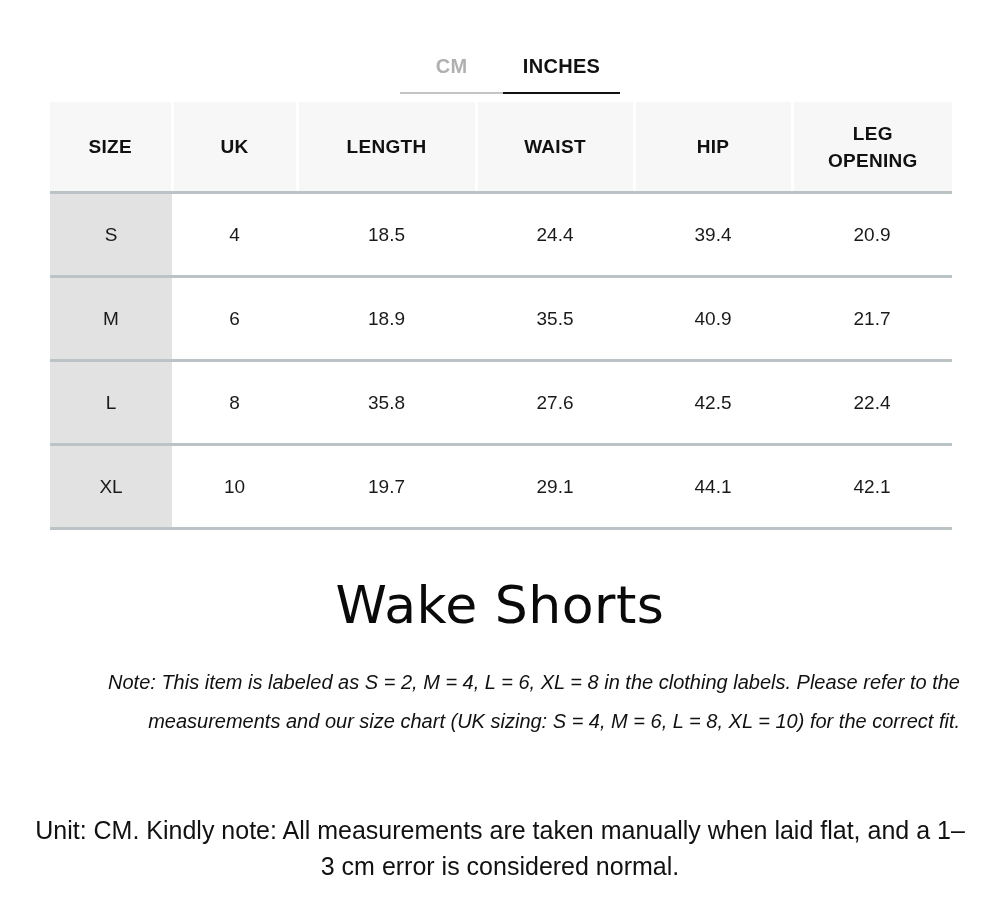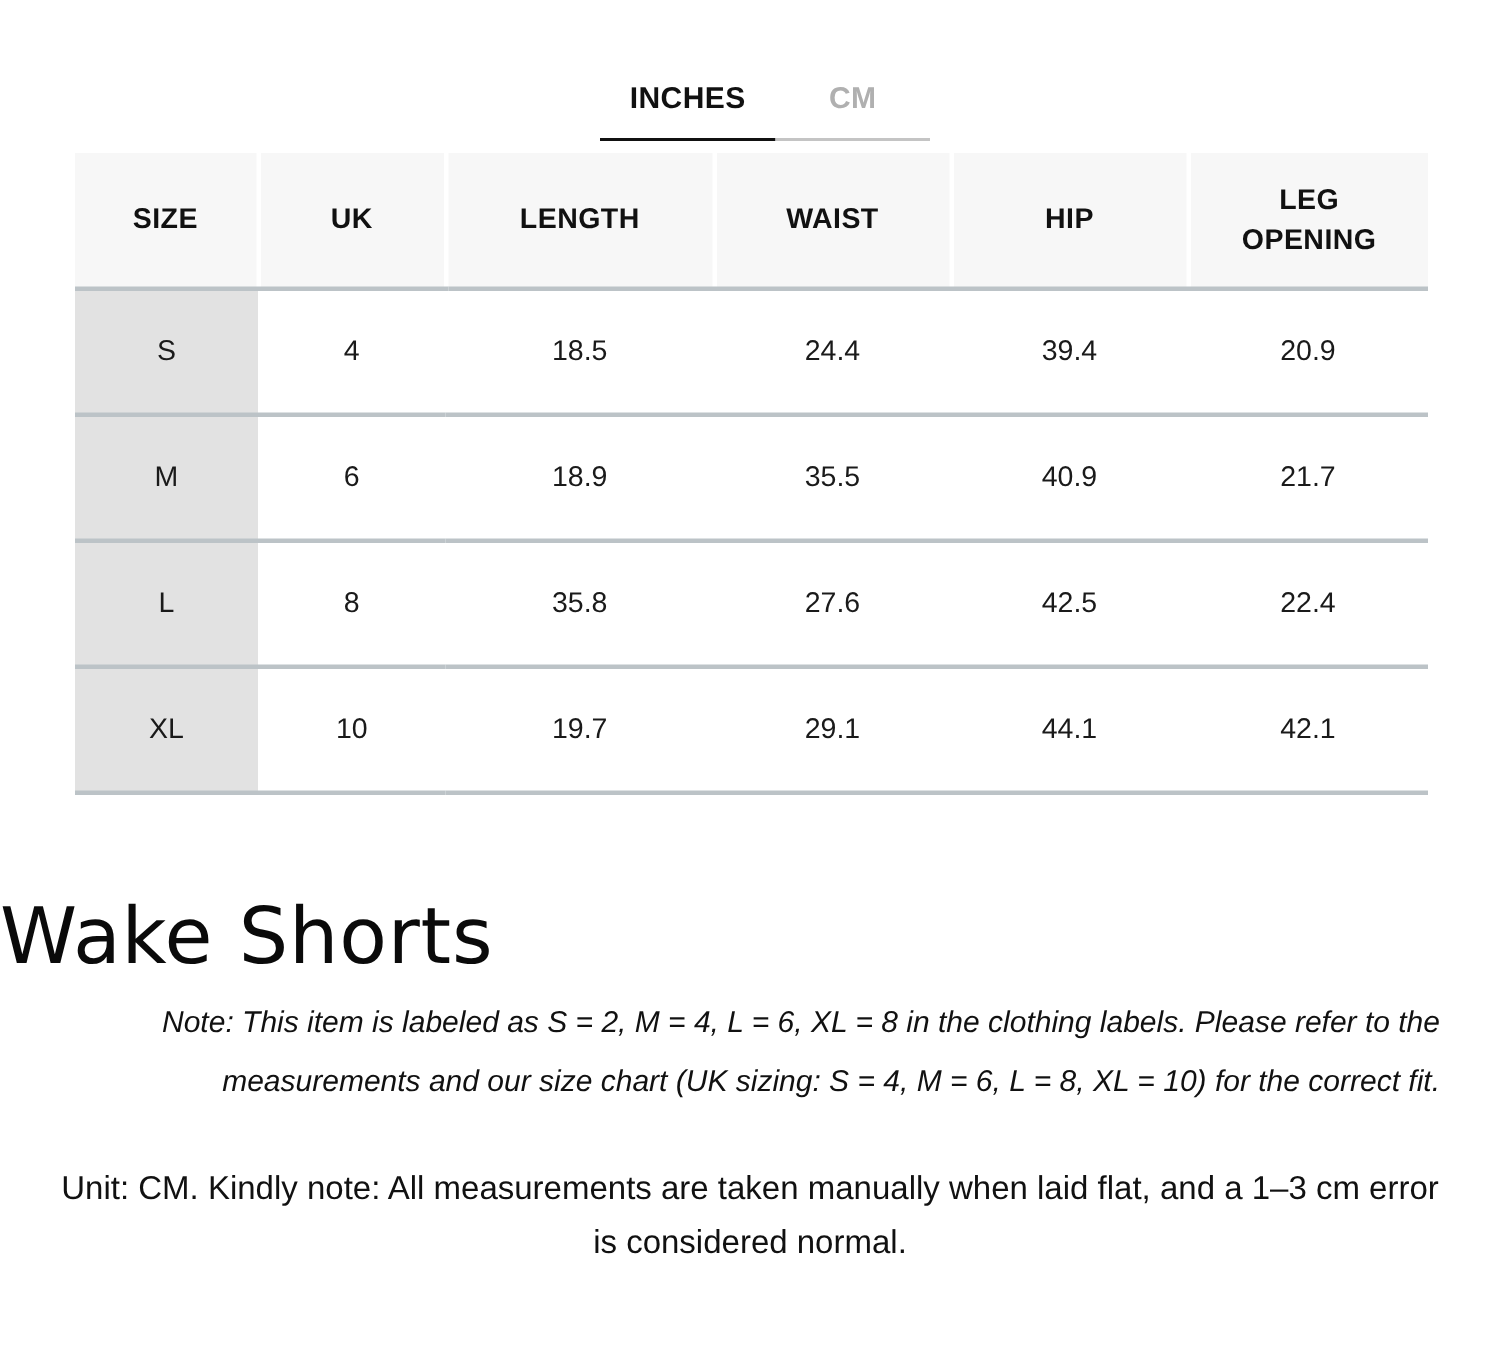--- a/index.html
+++ b/index.html
@@ -85,58 +85,58 @@
   }
   .size-table td.size-cell {
     background: #e2e2e2;
   }
 
   .title {
     position: absolute;
     left: 0;
     top: 574px;
     width: 1000px;
+    text-align: center;
     font-size: 52px;
     line-height: 62px;
     color: #0a0a0a;
     font-family: "DejaVu Sans", "Liberation Sans", sans-serif;
     font-weight: normal;
     letter-spacing: 0.5px;
-    margin-top: 20px;
   }
   .note {
     position: absolute;
     left: 40px;
     top: 663px;
     width: 920px;
     text-align: right;
     font-style: italic;
     font-size: 20px;
     line-height: 39px;
     color: #111111;
     font-family: "Liberation Sans", sans-serif;
   }
   .unit {
     position: absolute;
     left: 30px;
-    top: 774px;
+    top: 812px;
     width: 940px;
     text-align: center;
-    font-size: 22px;
+    font-size: 25px;
     line-height: 36px;
     color: #111111;
     font-family: "Liberation Sans", sans-serif;
   }
 </style>
 </head>
 <body>
 
 <div class="tabs">
+  <div class="tab cm">CM</div>
   <div class="tab inches">INCHES</div>
-  <div class="tab cm">CM</div>
 </div>
 
 <table class="size-table">
   <colgroup>
     <col style="width:122px">
     <col style="width:125px">
     <col style="width:179px">
     <col style="width:158px">
     <col style="width:158px">
     <col style="width:160px">

